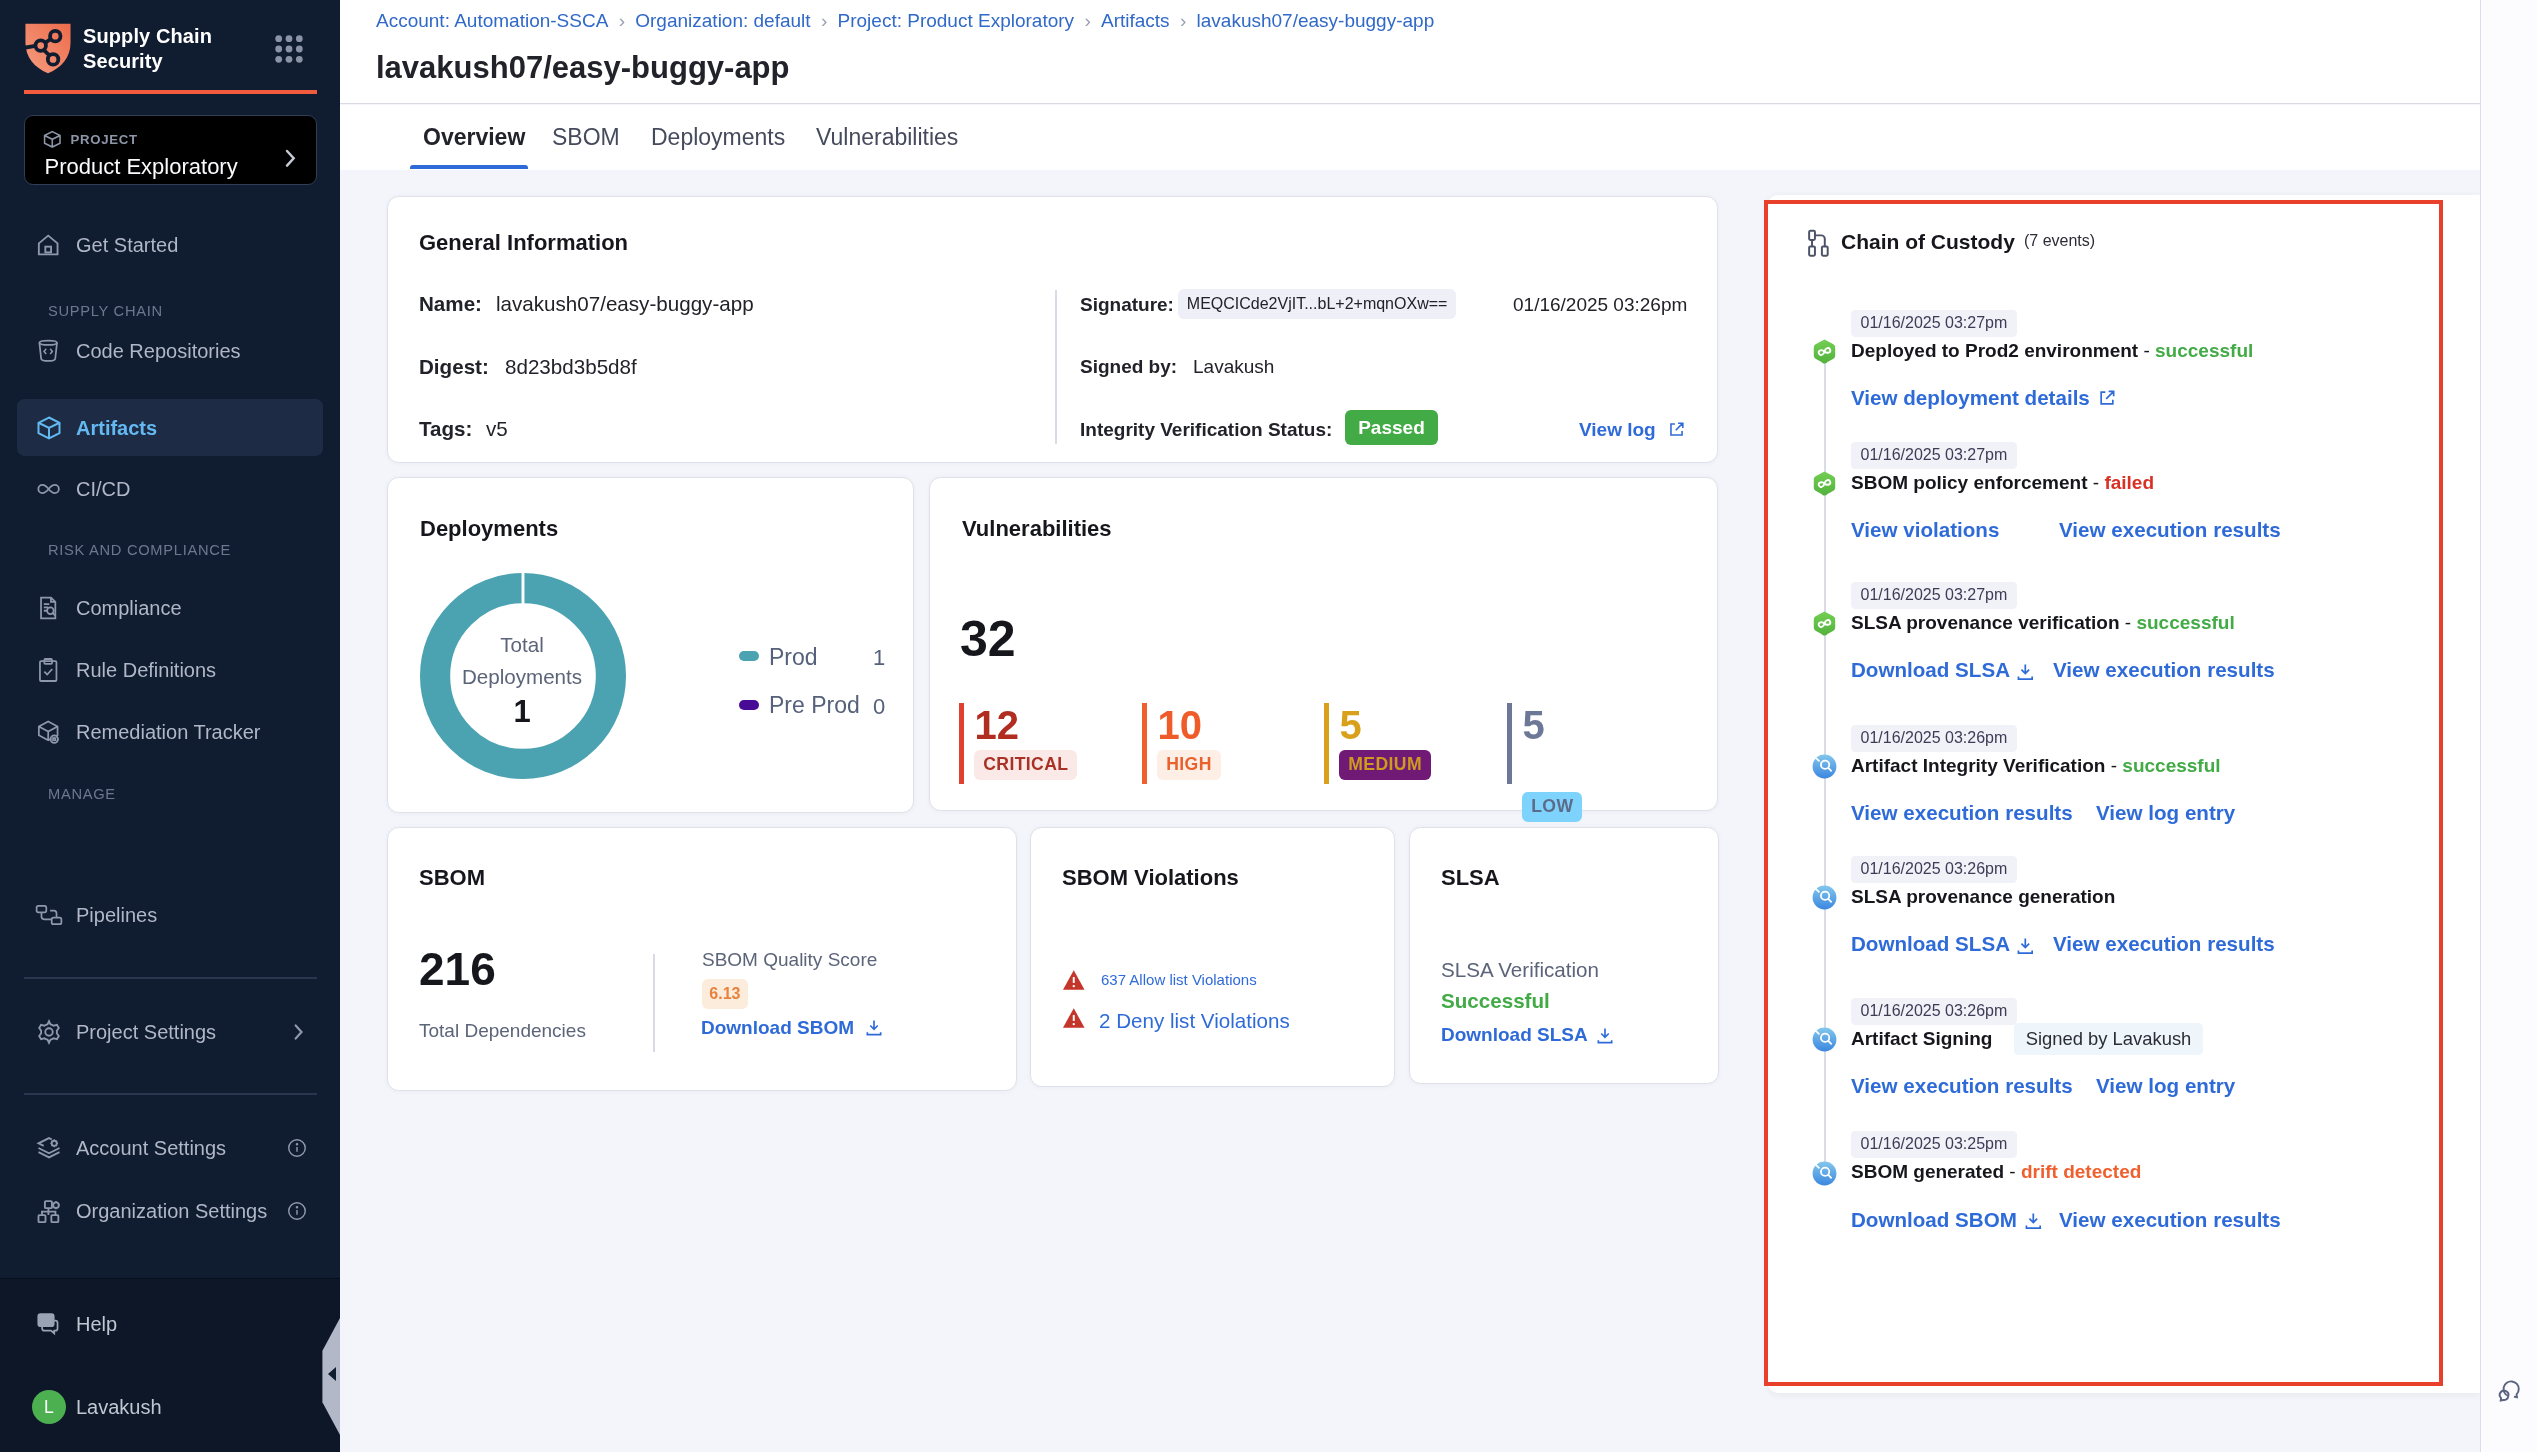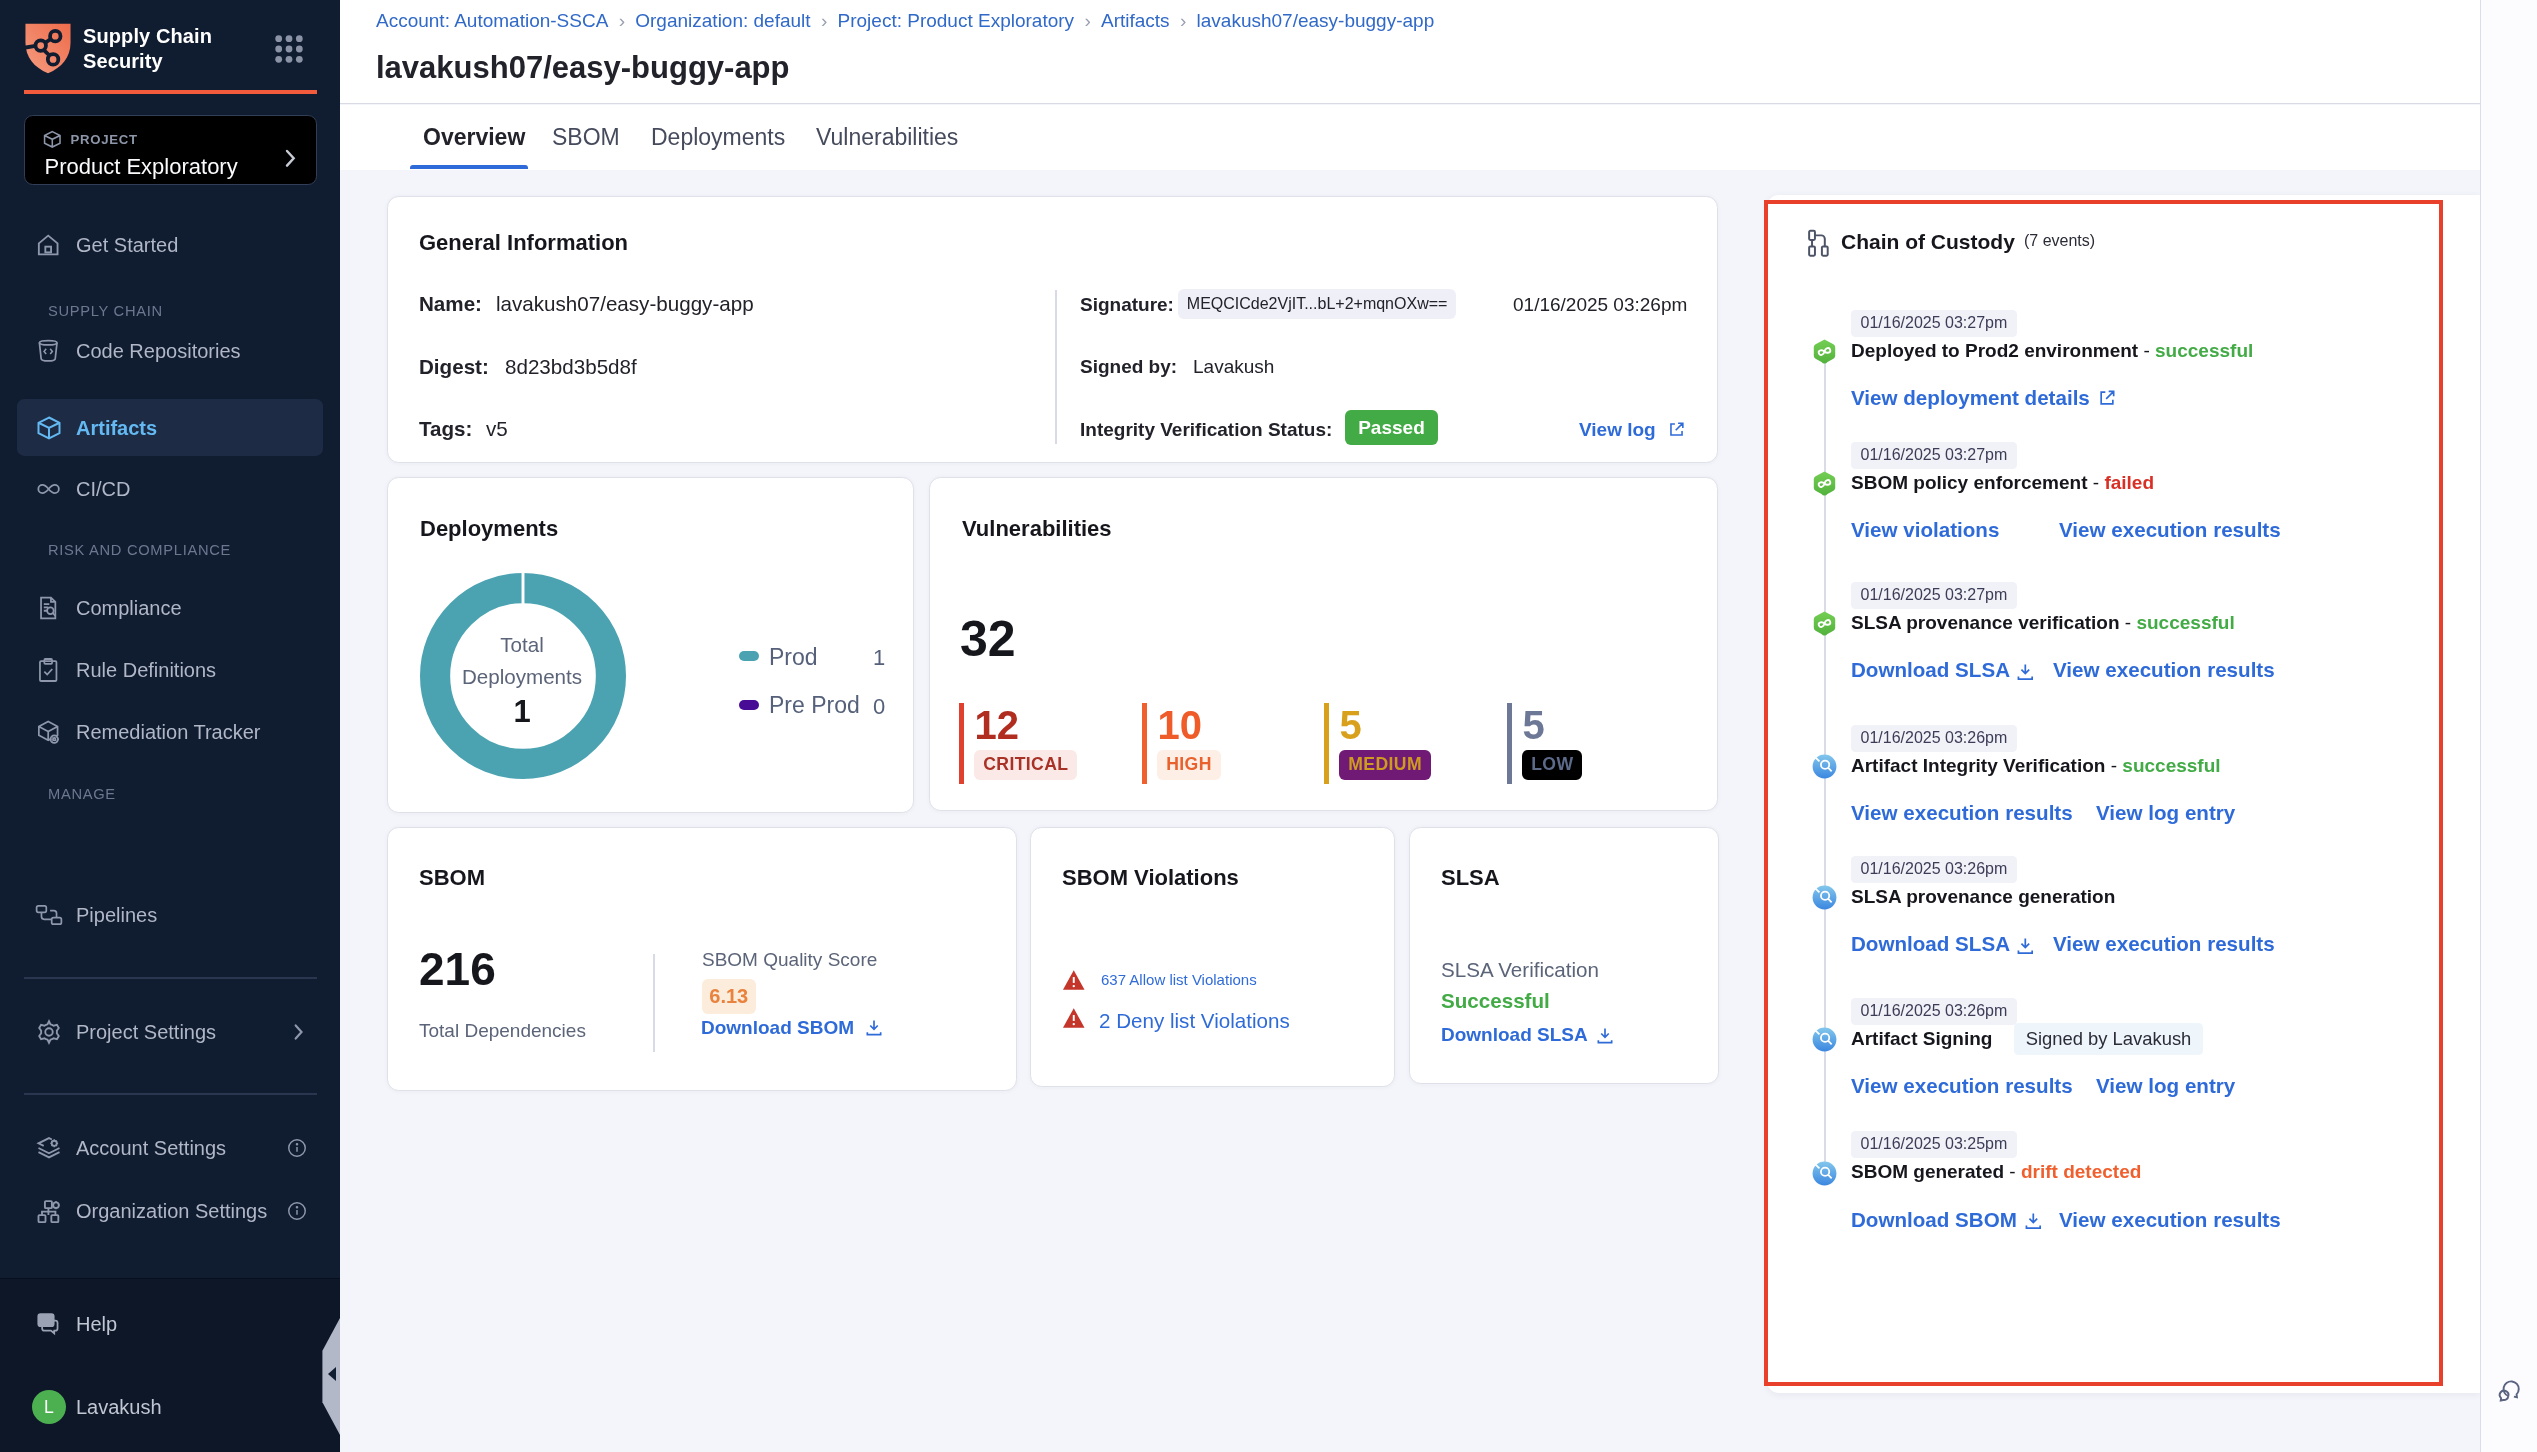--- a/index.html
+++ b/index.html
@@ -283,31 +283,31 @@
       <div class="vbadge" style="background:#fdefe6;color:#e9622d;">HIGH</div>
     </div>
   <div class="vstat" style="left:394px;">
       <div class="vbar" style="background:#d9a01b;"></div>
       <div class="vnum" style="color:#d9a01b;">5</div>
       <div class="vbadge" style="background:#701a75;color:#cf9a20;">MEDIUM</div>
     </div>
   <div class="vstat" style="left:577px;">
       <div class="vbar" style="background:#6d7896;"></div>
       <div class="vnum" style="color:#6d7896;">5</div>
-      <div class="vbadge" style="background:#000000;color:#5d6b8a;">LOW</div>
+      <div class="vbadge" style="background:#7dd3fc;color:#5d6b8a;margin-top:42px;">LOW</div>
     </div>
 </div>
 
 <div class="card" style="left:387px;top:827px;width:630px;height:264px;">
   <div class="ctitle" style="left:31px;top:37px;">SBOM</div>
   <div class="abs" style="left:31px;top:114px;font-size:46px;font-weight:bold;color:#16161d;">216</div>
   <div class="abs" style="left:31px;top:192px;font-size:19px;color:#5b6478;">Total Dependencies</div>
   <div class="abs" style="left:265px;top:126px;width:1.5px;height:98px;background:#d8dae6;"></div>
   <div class="abs" style="left:314px;top:121px;font-size:19px;color:#5b6478;">SBOM Quality Score</div>
-  <div class="abs" style="left:314px;top:151px;background:#fcecdc;border-radius:5.9px;padding:5.9px 7.3px;font-size:20px;font-weight:bold;color:#e8823d;">6.13</div>
+  <div class="abs" style="left:314px;top:151px;background:#fcecdc;border-radius:5.9px;padding:5.9px 7.3px;font-size:16px;font-weight:bold;color:#e8823d;">6.13</div>
   <div class="abs" style="left:313px;top:189px;font-size:19px;font-weight:bold;color:#2f6bd8;">Download SBOM</div>
   <svg class="abs" style="left:476px;top:190px;" width="20" height="20" viewBox="0 0 24 24" fill="none" stroke="#2f6bd8" stroke-width="2">
       <path d="M12 3 v10 M7.5 9 L12 13.5 L16.5 9 M4 17 v3 h16 v-3"></path>
     </svg>
 </div>
 
 <div class="card" style="left:1030px;top:827px;width:365px;height:260px;">
   <div class="ctitle" style="left:31px;top:37px;">SBOM Violations</div>
   <svg class="abs" style="left:31px;top:141px;" width="23.5" height="22" viewBox="0 0 24 22">
       <path d="M12 1 L23 21 H1 Z" fill="#c4352a"></path>

